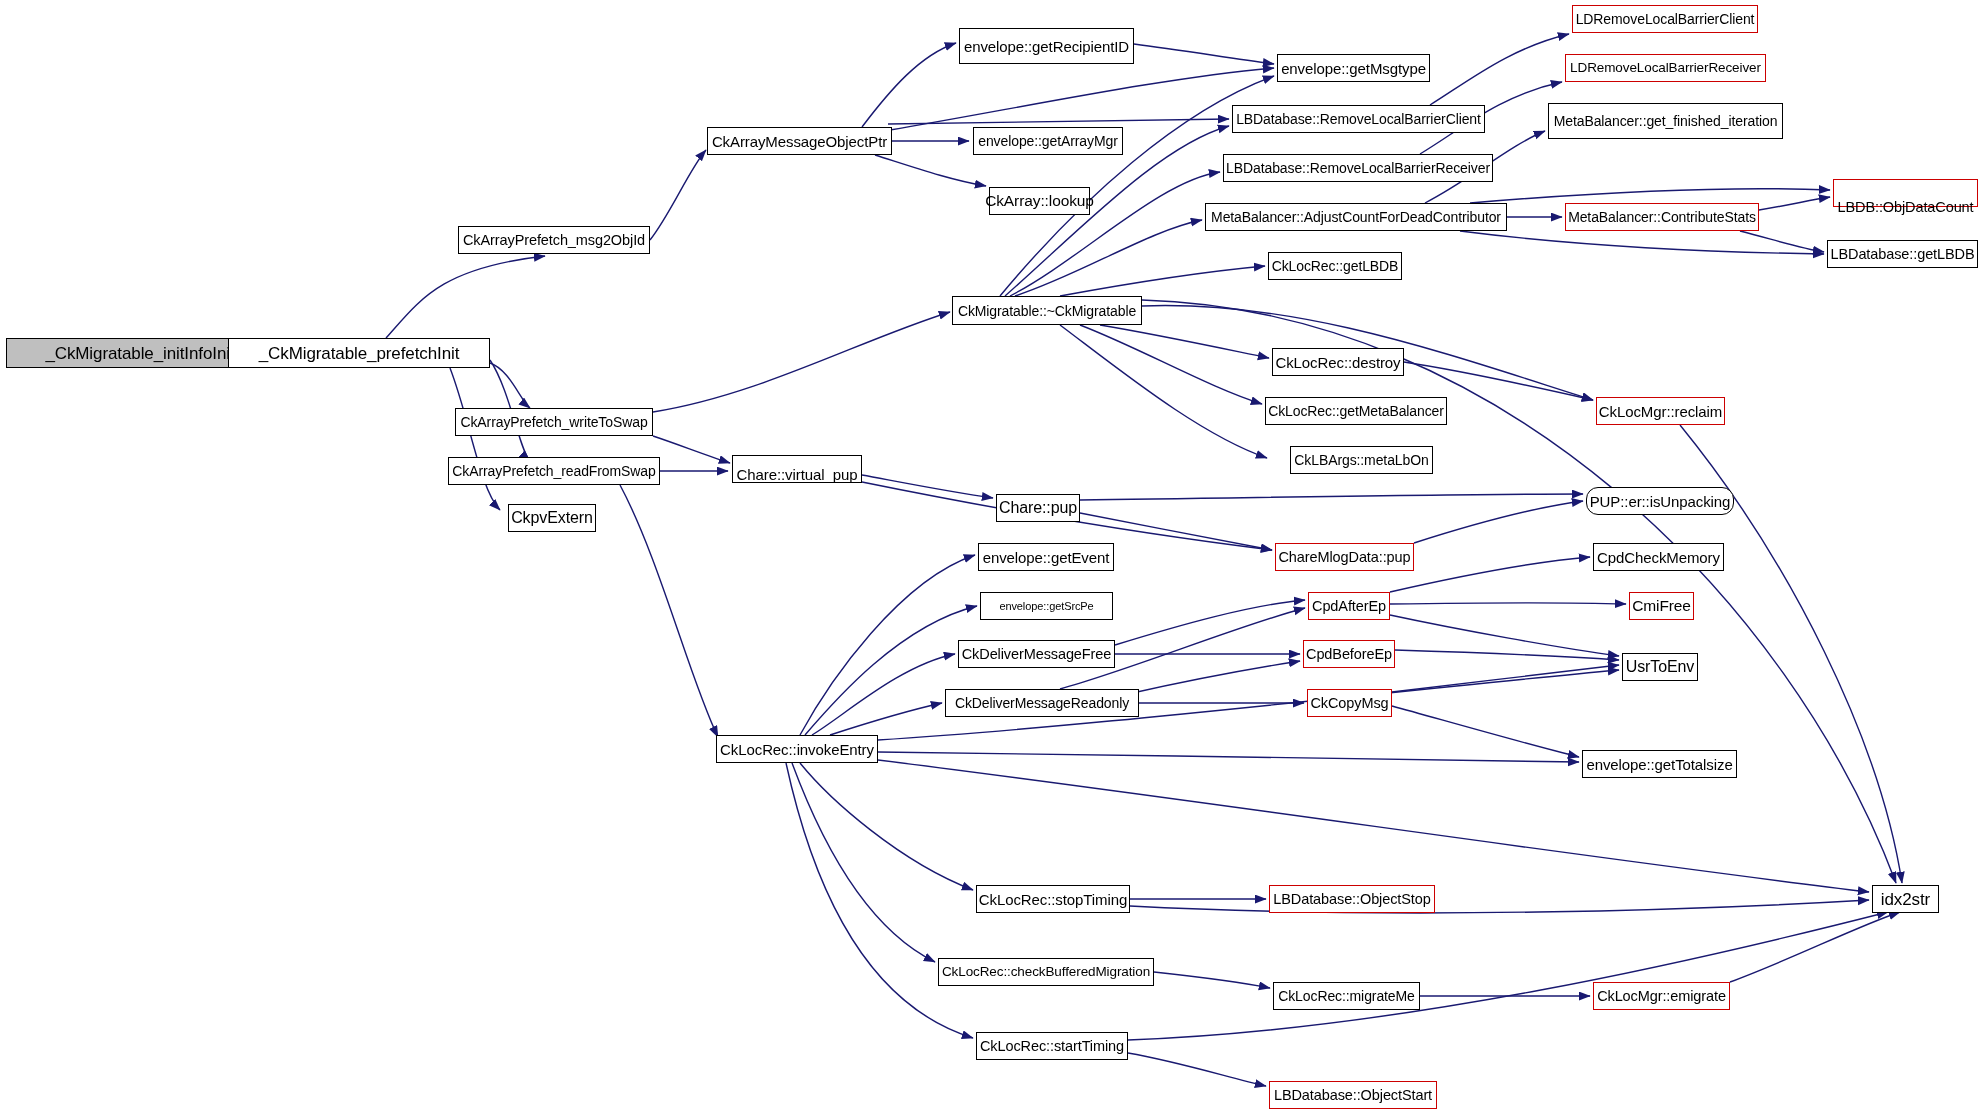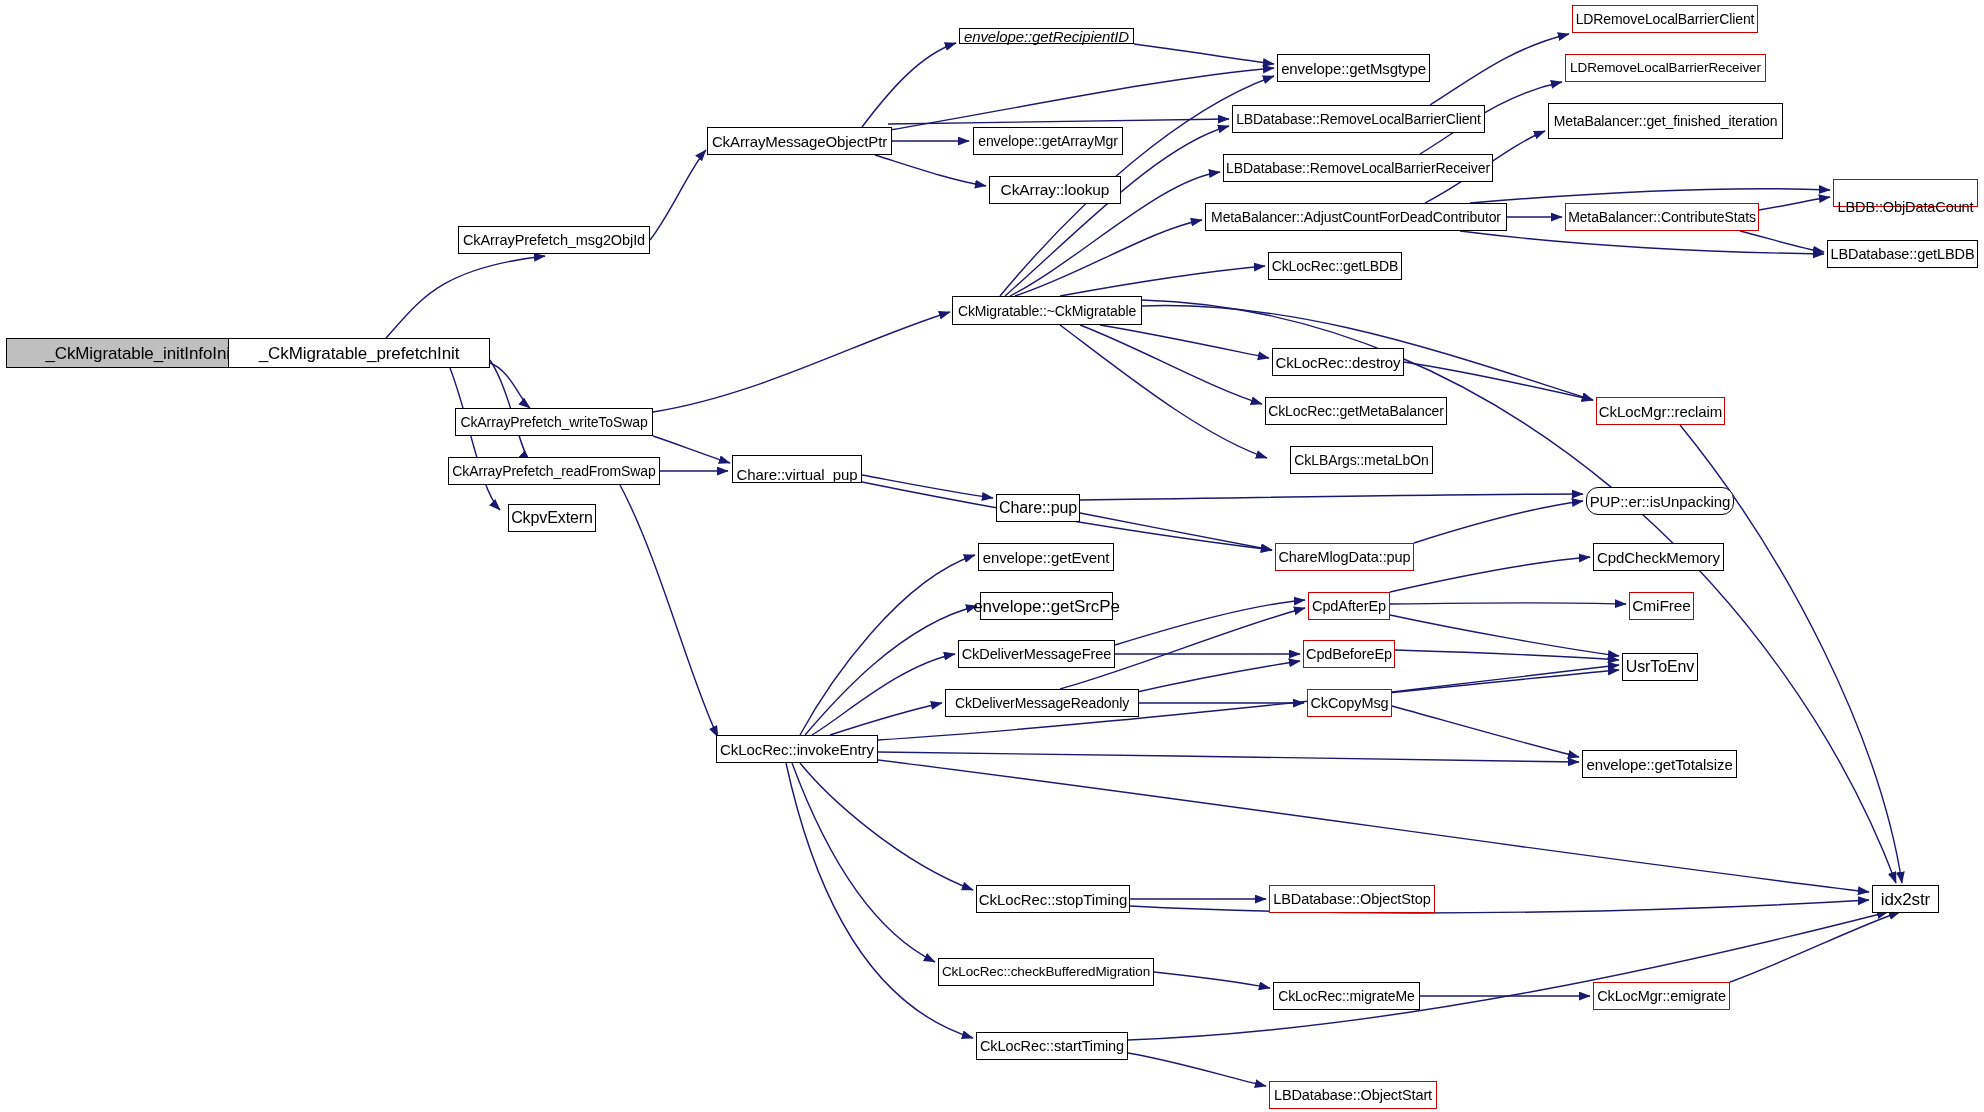--- a/index.html
+++ b/index.html
@@ -148,27 +148,27 @@
       </div>
       <div class="gnode" style="left: 448px; top: 457px; width: 212px; height: 28px;">
         <span style="font-size: 14px;">CkArrayPrefetch_readFromSwap</span>
       </div>
       <div class="gnode" style="left: 508px; top: 504px; width: 88px; height: 28px;">
         <span style="font-size: 16px;">CkpvExtern</span>
       </div>
       <div class="gnode" style="left: 707px; top: 127px; width: 185px; height: 28px;">
         <span style="font-size: 15px;">CkArrayMessageObjectPtr</span>
       </div>
-      <div class="gnode" style="left: 959px; top: 28px; width: 175px; height: 16px; font-style: italic;">
+      <div class="gnode" style="left: 959px; top: 28px; width: 175px; height: 36px;">
         <span style="font-size: 15px;">envelope::getRecipientID</span>
       </div>
       <div class="gnode" style="left: 973px; top: 127px; width: 150px; height: 28px;">
         <span style="font-size: 14px;">envelope::getArrayMgr</span>
       </div>
-      <div class="gnode" style="left: 989px; top: 176px; width: 132px; height: 28px;">
+      <div class="gnode" style="left: 989px; top: 187px; width: 101px; height: 28px;">
         <span style="font-size: 15.5px;">CkArray::lookup</span>
       </div>
       <div class="gnode" style="left: 1277px; top: 54px; width: 153px; height: 28px;">
         <span style="font-size: 15px;">envelope::getMsgtype</span>
       </div>
       <div class="gnode" style="left: 1232px; top: 105px; width: 253px; height: 28px;">
         <span style="font-size: 14px;">LBDatabase::RemoveLocalBarrierClient</span>
       </div>
       <div class="gnode" style="left: 1223px; top: 154px; width: 270px; height: 28px;">
         <span style="font-size: 14px;">LBDatabase::RemoveLocalBarrierReceiver</span>
@@ -224,21 +224,21 @@
       <div class="gnode red" style="left: 1275px; top: 543px; width: 139px; height: 28px;">
         <span style="font-size: 14.5px;">ChareMlogData::pup</span>
       </div>
       <div class="gnode" style="left: 1593px; top: 543px; width: 131px; height: 28px;">
         <span style="font-size: 15px;">CpdCheckMemory</span>
       </div>
       <div class="gnode" style="left: 978px; top: 543px; width: 136px; height: 28px;">
         <span style="font-size: 15px;">envelope::getEvent</span>
       </div>
       <div class="gnode" style="left: 980px; top: 592px; width: 133px; height: 28px;">
-        <span style="font-size: 17px;">envelope::getSrcPe</span>
+        <span style="font-size: 11px;">envelope::getSrcPe</span>
       </div>
       <div class="gnode red" style="left: 1308px; top: 592px; width: 82px; height: 28px;">
         <span style="font-size: 14.5px;">CpdAfterEp</span>
       </div>
       <div class="gnode red" style="left: 1629px; top: 592px; width: 65px; height: 28px;">
         <span style="font-size: 15.5px;">CmiFree</span>
       </div>
       <div class="gnode" style="left: 958px; top: 640px; width: 157px; height: 28px;">
         <span style="font-size: 14.5px;">CkDeliverMessageFree</span>
       </div>

